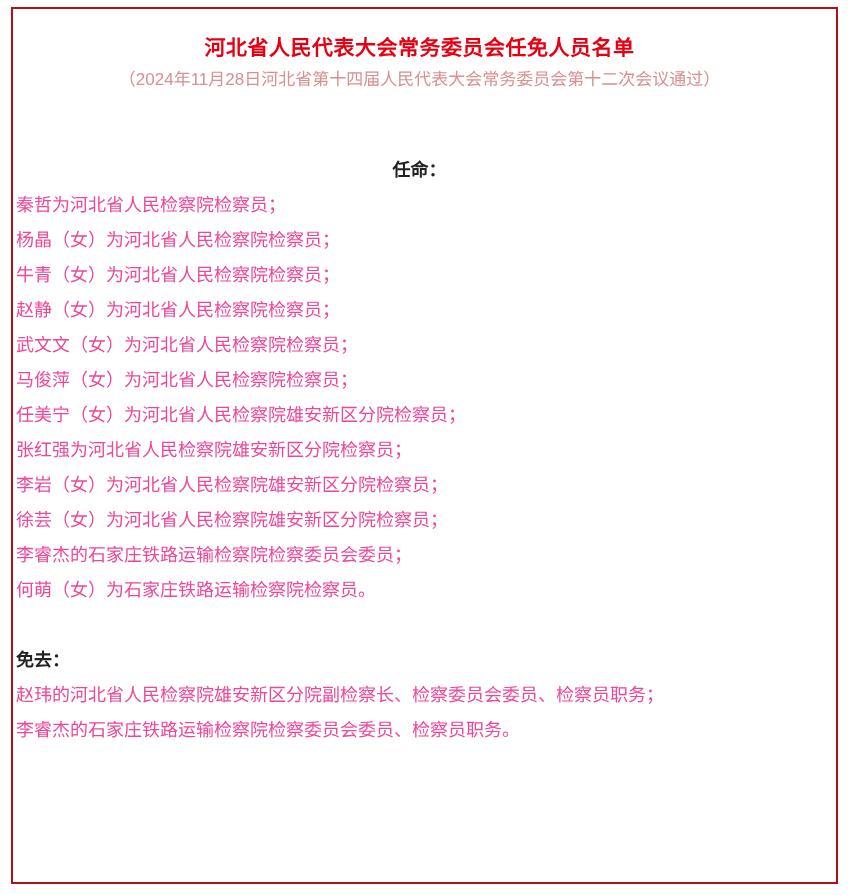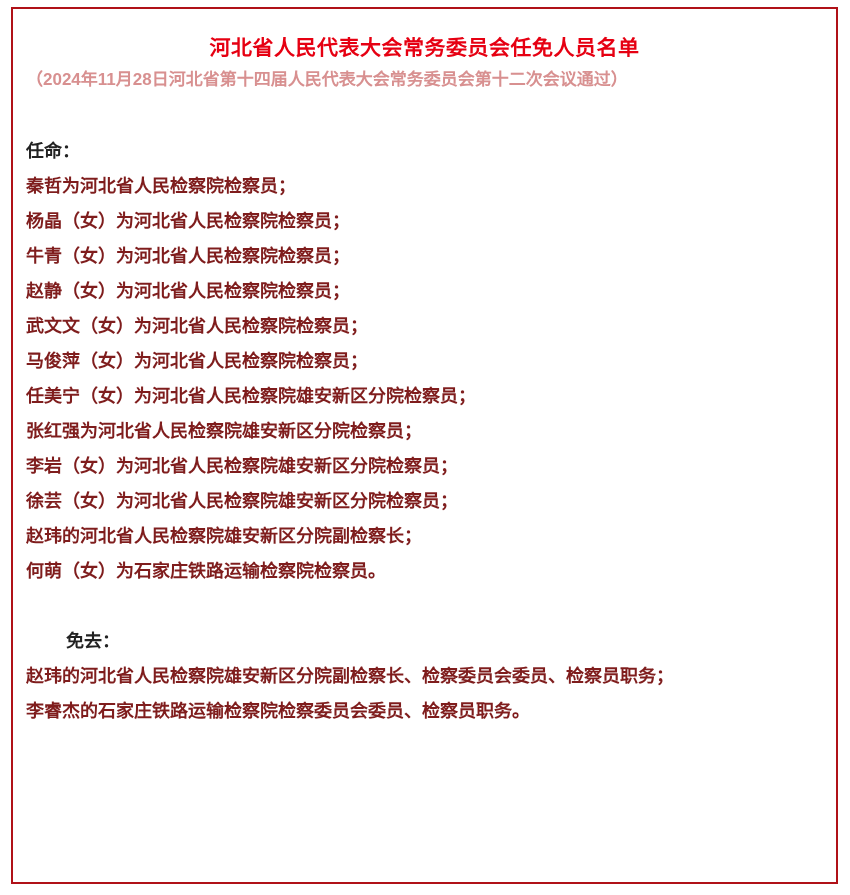--- a/index.html
+++ b/index.html
@@ -12,55 +12,55 @@
     overflow: hidden;
   }
   .doc-frame {
     position: absolute;
     left: 11px;
     top: 7px;
     right: 12px;
     bottom: 11px;
     border: 2px solid #b01118;
     box-sizing: border-box;
-    padding: 24px 13px 10px 13px;
+    padding: 24px 13px 10px 3px;
     background: #ffffff;
   }
   .doc-title {
     margin: 0;
     font-size: 21px;
     font-weight: 700;
     line-height: 30px;
     text-align: center;
     color: #e60012;
     letter-spacing: 0.5px;
   }
   .doc-subtitle {
     margin: 4px 0 0 0;
     font-size: 17px;
-    font-weight: 700;
+    font-weight: 400;
     line-height: 26px;
-    text-align: left;
+    text-align: center;
     color: #d89090;
   }
   .section-heading {
     margin: 0;
     font-size: 18px;
     font-weight: 700;
     line-height: 35px;
     color: #222222;
   }
-  .section-appointments .section-heading { margin-top: 41px; }
-  .section-removals .section-heading { margin-top: 35px; margin-left: 40px; }
+  .section-appointments .section-heading { margin-top: 60px; text-align: center; }
+  .section-removals .section-heading { margin-top: 35px; }
   .doc-line {
     margin: 0;
     font-size: 18px;
-    font-weight: 700;
+    font-weight: 400;
     line-height: 35px;
-    color: #7f1d1d;
+    color: #ec4899;
   }
 </style>
 </head>
 <body>
 
 <div class="doc-frame">
 
   <h1 class="doc-title">河北省人民代表大会常务委员会任免人员名单</h1>
 
   <p class="doc-subtitle">（2024年11月28日河北省第十四届人民代表大会常务委员会第十二次会议通过）</p>
@@ -85,21 +85,21 @@
         <p class="doc-line">马俊萍（女）为河北省人民检察院检察员；</p>
 
         <p class="doc-line">任美宁（女）为河北省人民检察院雄安新区分院检察员；</p>
 
         <p class="doc-line">张红强为河北省人民检察院雄安新区分院检察员；</p>
 
         <p class="doc-line">李岩（女）为河北省人民检察院雄安新区分院检察员；</p>
 
         <p class="doc-line">徐芸（女）为河北省人民检察院雄安新区分院检察员；</p>
 
-        <p class="doc-line">赵玮的河北省人民检察院雄安新区分院副检察长；</p>
+        <p class="doc-line">李睿杰的石家庄铁路运输检察院检察委员会委员；</p>
 
         <p class="doc-line">何萌（女）为石家庄铁路运输检察院检察员。</p>
       </div>
   </section>
 
   <section class="section-removals">
     <p class="section-heading">免去：</p>
     <div>
 
 

